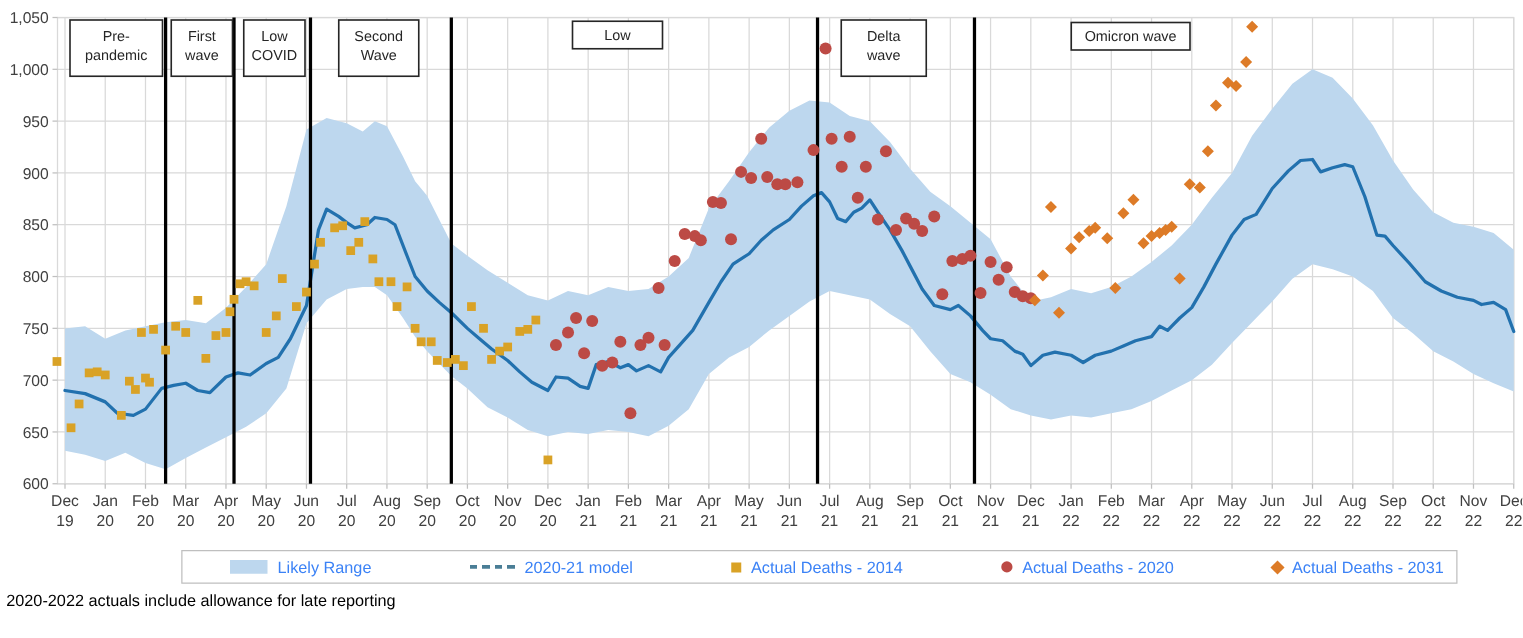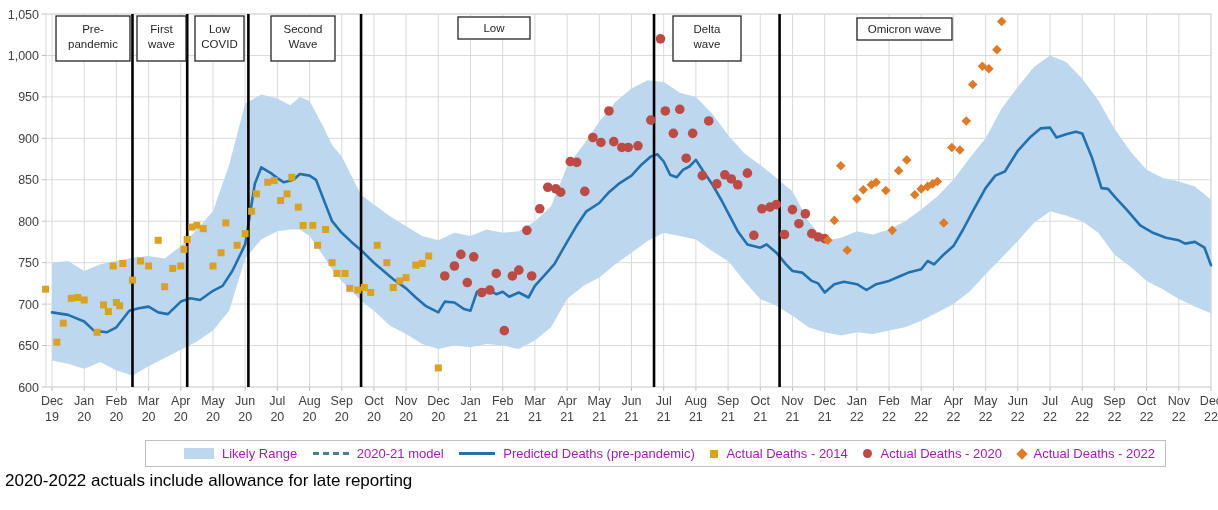--- a/index.html
+++ b/index.html
@@ -2,29 +2,29 @@
 <html><head>
 <meta charset="utf-8">
 <style>
   html,body{margin:0;padding:0;background:#fff;}
   .page{position:relative;width:1218px;height:510px;background:#fff;
         font-family:"Liberation Sans",sans-serif;overflow:hidden;}
   svg text{font-family:"Liberation Sans",sans-serif;}
   .legend{position:absolute;left:145px;top:440px;width:1021px;height:27px;
           border:1px solid #bfbfbf;background:#fff;display:flex;align-items:center;
           justify-content:space-between;padding:0 10px 0 38px;box-sizing:border-box;}
-  .legend-item{display:flex;align-items:center;gap:8px;font-size:13px;color:#a21caf;white-space:nowrap;}
+  .legend-item{display:flex;align-items:center;gap:8px;font-size:13px;color:#3b82f6;white-space:nowrap;}
   .sw{display:inline-block;flex:none;}
   .sw-area{width:30px;height:11px;}
   .sw-dash{width:36px;height:3px;}
   .sw-line{width:36px;height:3px;}
   .sw-square{width:8px;height:8px;}
   .sw-circle{width:9px;height:9px;border-radius:50%;}
   .sw-diamond{width:8px;height:8px;transform:rotate(45deg);}
-  .footnotes{position:absolute;left:5px;top:472px;font-size:17px;color:#000;line-height:17px;}
+  .footnotes{position:absolute;left:5px;top:472px;font-size:13px;color:#000;line-height:17px;}
 </style>
 </head>
 <body>
 
 <div class="page">
   <svg id="chart" width="1218" height="436">
       <g>
         <line x1="46" x2="1211" y1="387" y2="387" stroke="#D9D9D9" stroke-width="1"></line>
         <line x1="46" x2="1211" y1="345.55555555555554" y2="345.55555555555554" stroke="#D9D9D9" stroke-width="1"></line>
         <line x1="46" x2="1211" y1="304.1111111111111" y2="304.1111111111111" stroke="#D9D9D9" stroke-width="1"></line>
@@ -387,33 +387,29 @@
   <div class="legend">
     <div class="legend-item">
       <span class="sw sw-area" style="background: rgb(189, 215, 238);"></span>
       <span>Likely Range</span>
     </div>
     <div class="legend-item">
       <span class="sw sw-dash" style="background: repeating-linear-gradient(90deg, rgb(74, 126, 150) 0px, rgb(74, 126, 150) 6px, transparent 6px, transparent 10px);"></span>
       <span>2020-21 model</span>
     </div>
     <div class="legend-item">
-      <span class="sw sw-line" style="background: rgb(34, 113, 174);"></span>
-      <span>Predicted Deaths (pre-pandemic)</span>
-    </div>
-    <div class="legend-item">
       <span class="sw sw-square" style="background: rgb(217, 162, 38);"></span>
       <span>Actual Deaths - 2014</span>
     </div>
     <div class="legend-item">
       <span class="sw sw-circle" style="background: rgb(188, 74, 69);"></span>
       <span>Actual Deaths - 2020</span>
     </div>
     <div class="legend-item">
       <span class="sw sw-diamond" style="background: rgb(221, 123, 39);"></span>
-      <span>Actual Deaths - 2022</span>
+      <span>Actual Deaths - 2031</span>
     </div>
   </div>
 
   <div class="footnotes">
     <div>2020-2022  actuals include allowance for late reporting</div>
   </div>
 </div>
 
 </body></html>

